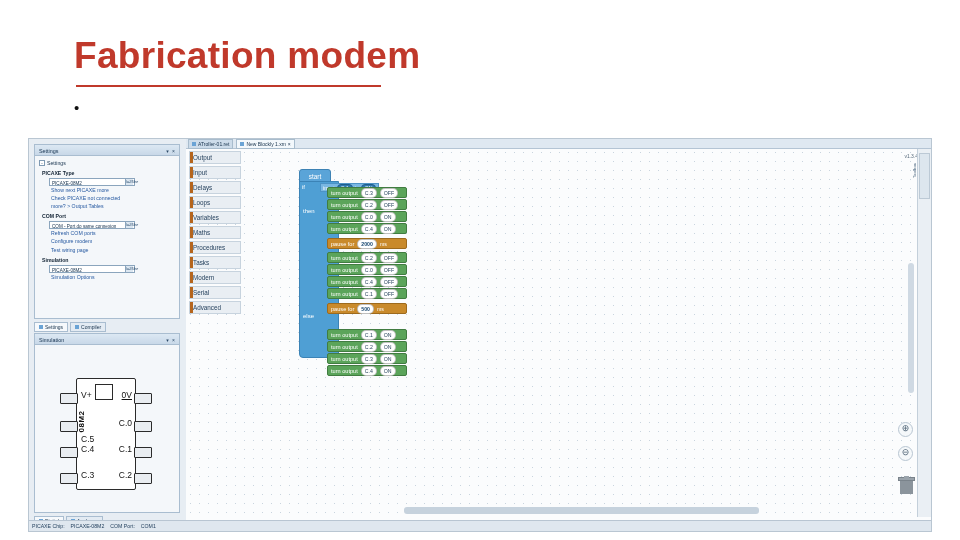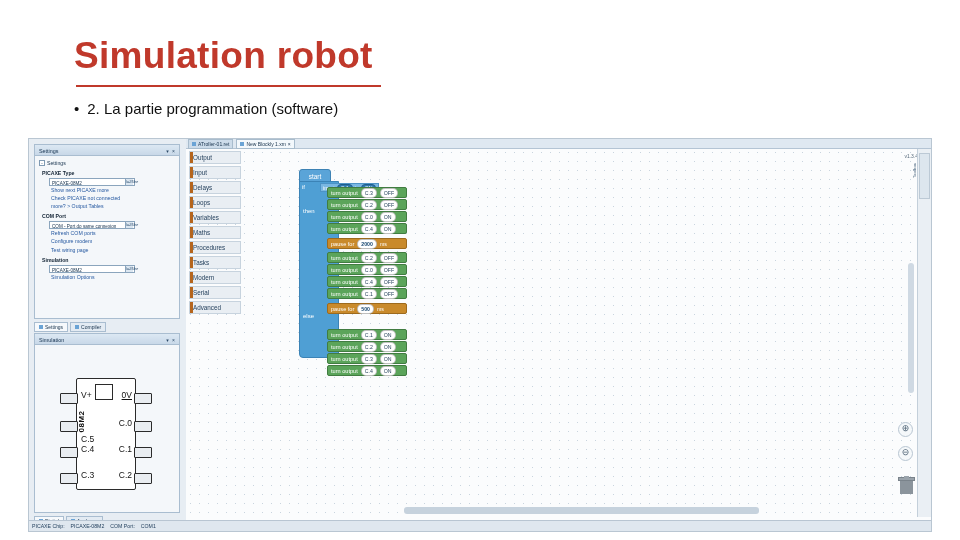--- a/index.html
+++ b/index.html
@@ -155,25 +155,24 @@
   .field{
     background:#ffffff;color:#1d3a56;border-radius:5px;padding:0 3px;font-size:5.2px;line-height:8px;
     border:1px solid rgba(0,0,0,.25);
   }
   .field.num{background:#fff;color:#14456f;font-weight:bold;}
   .unit{font-size:5.2px;color:#fff;}
 </style>
 </head>
 <body>
 
-<div class="slide-title">Simulation robot</div>
+<div class="slide-title">Fabrication modem</div>
 <div class="title-rule"></div>
 <div class="bullet-row">
   <span class="bullet-dot">•</span>
-  <span>2. La partie programmation (software)</span>
 </div>
 
 <div class="shot">
 
   <div class="left-col">
 
     <div class="panel" style="top:5px;height:175px;">
       <div class="panel-head">
         <span>Settings</span>
         <span class="ctl">▾  ×</span>

